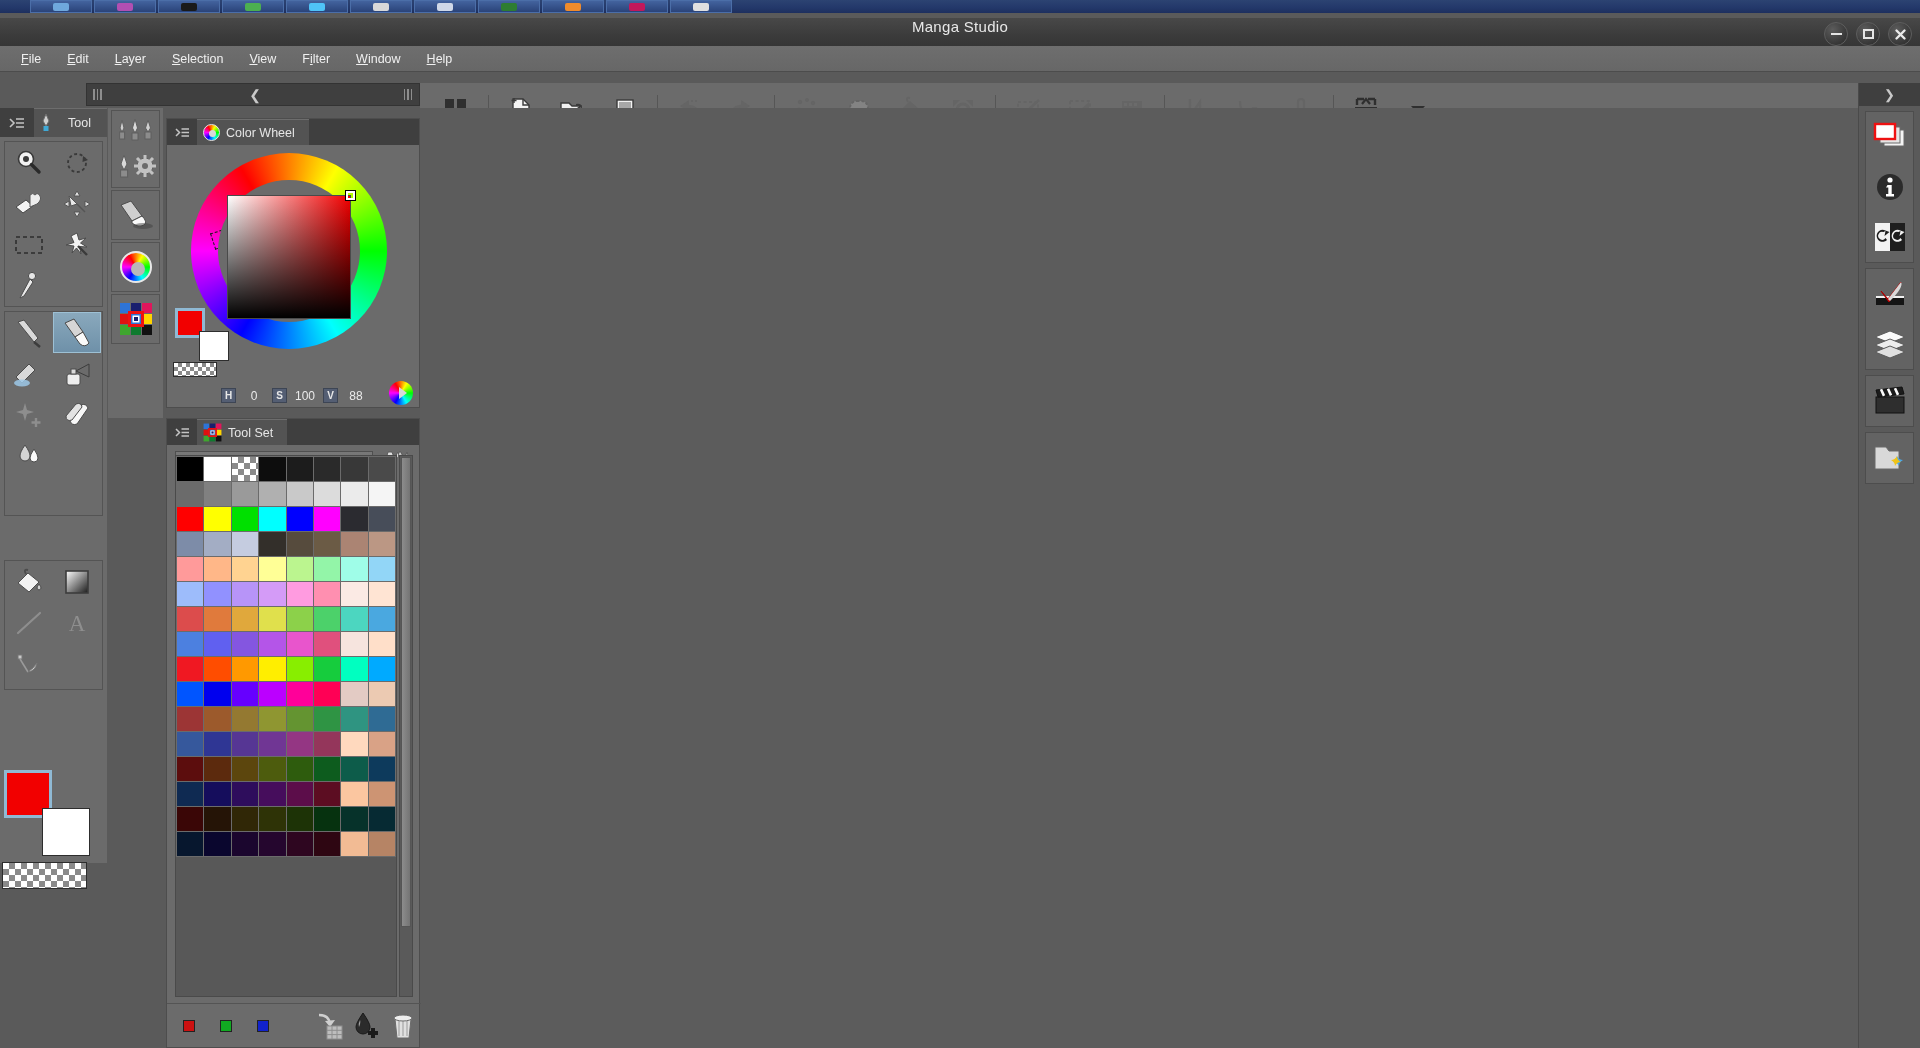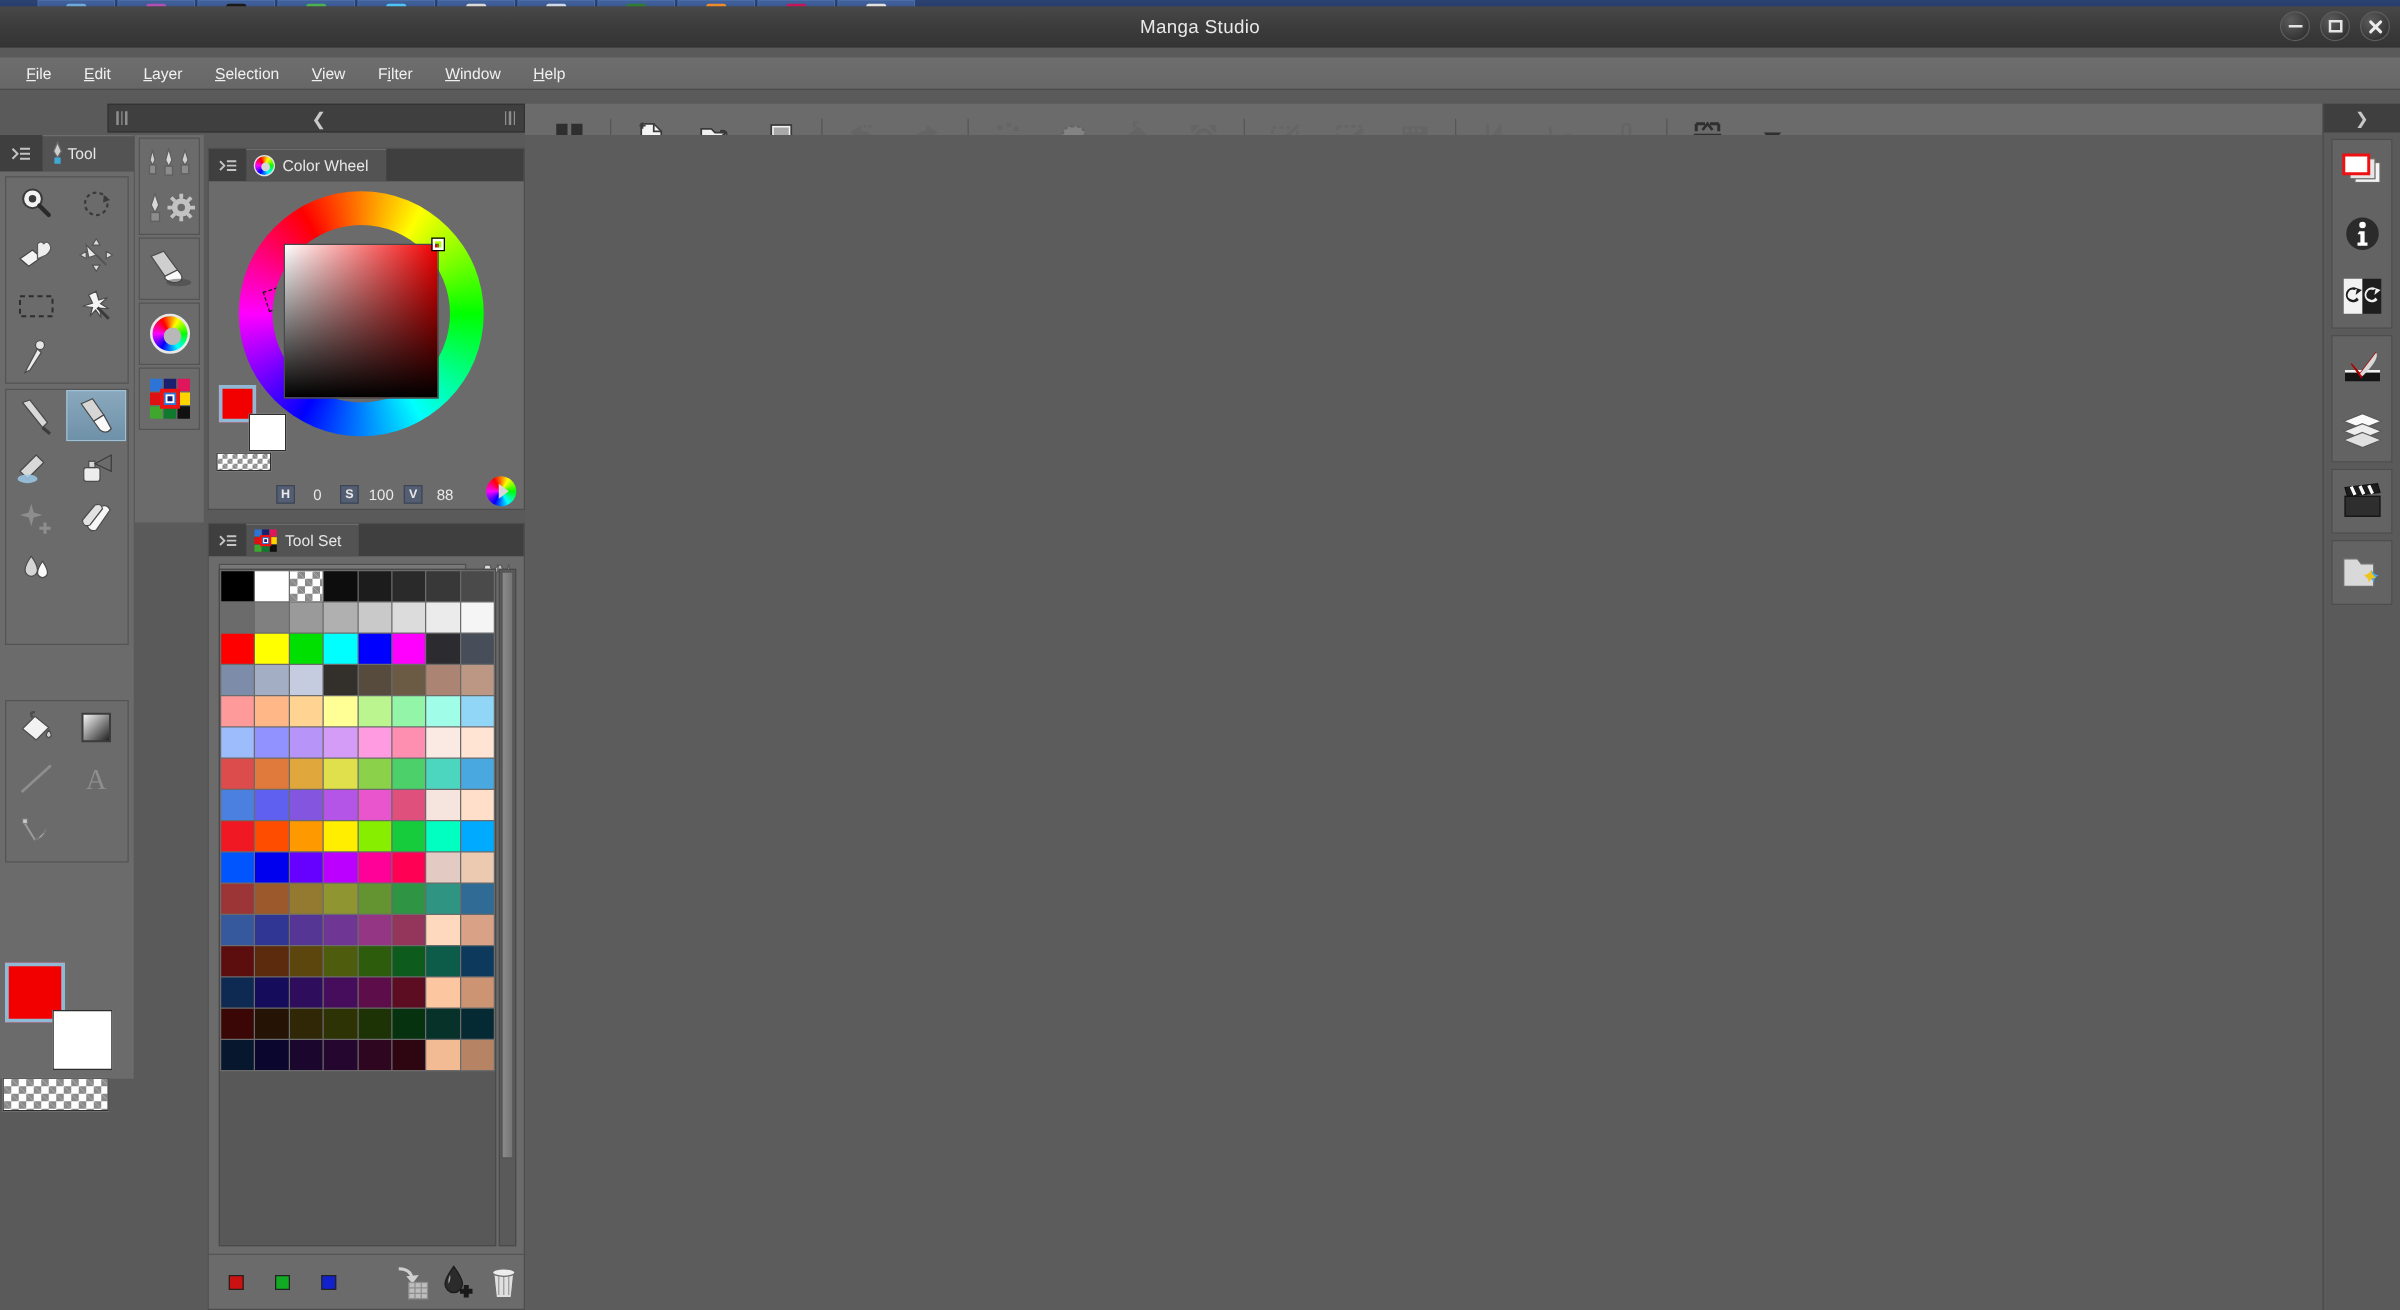--- a/index.html
+++ b/index.html
@@ -25,24 +25,24 @@
     position: relative; overflow: hidden;
   }
   .tbi i {
     position: absolute; left: 50%; top: 50%;
     transform: translate(-50%,-50%);
     width: 16px; height: 8px; border-radius: 2px; display: block;
   }
 
   
   #titlebar {
-    position: absolute; top: 5px; left: 0; width: 1920px; height: 33px;
+    position: absolute; top: 18px; left: 0; width: 1920px; height: 33px;
     background: linear-gradient(180deg,#484848 0%,#3b3b3b 55%,#343434 100%);
     border-bottom: 1px solid #2a2a2a;
-    display: flex; align-items: center; justify-content: center;
+    display: flex; justify-content: center;
   }
   #title-text {
     color: #e8e8e8; font-size: 15px; letter-spacing: .3px;
   }
   #wincontrols {
     position: absolute; right: 8px; top: 50%; transform: translateY(-50%);
     display: flex; gap: 8px; align-items: center;
   }
   .wc {
     width: 24px; height: 24px; border-radius: 50%;
@@ -86,21 +86,21 @@
   #tool-tabrow {
     position: absolute; top: 0; left: 0; width: 107px; height: 29px;
     background: #3f3f3f; display: flex; align-items: stretch;
   }
   #tool-menuicon {
     width: 34px; display: flex; align-items: center; justify-content: center;
     color: #bdbdbd; font-size: 12px; cursor: pointer; background: #3f3f3f;
   }
   #tool-tab {
     flex: 1; background: #535353;
-    display: flex; align-items: center; gap: 0; padding-left: 4px;
+    display: flex; align-items: center; gap: 14px; padding-left: 4px;
     border-top: 1px solid #6d6d6d; cursor: pointer;
   }
   #tool-tab .lbl { color: #e6e6e6; font-size: 12.5px; }
 
   .tool-group {
     position: absolute; left: 4px; width: 99px;
     background: #6b6b6b; border: 1px solid #545454;
     display: flex; flex-wrap: wrap; align-content: flex-start;
   }
   .tool-cell {

